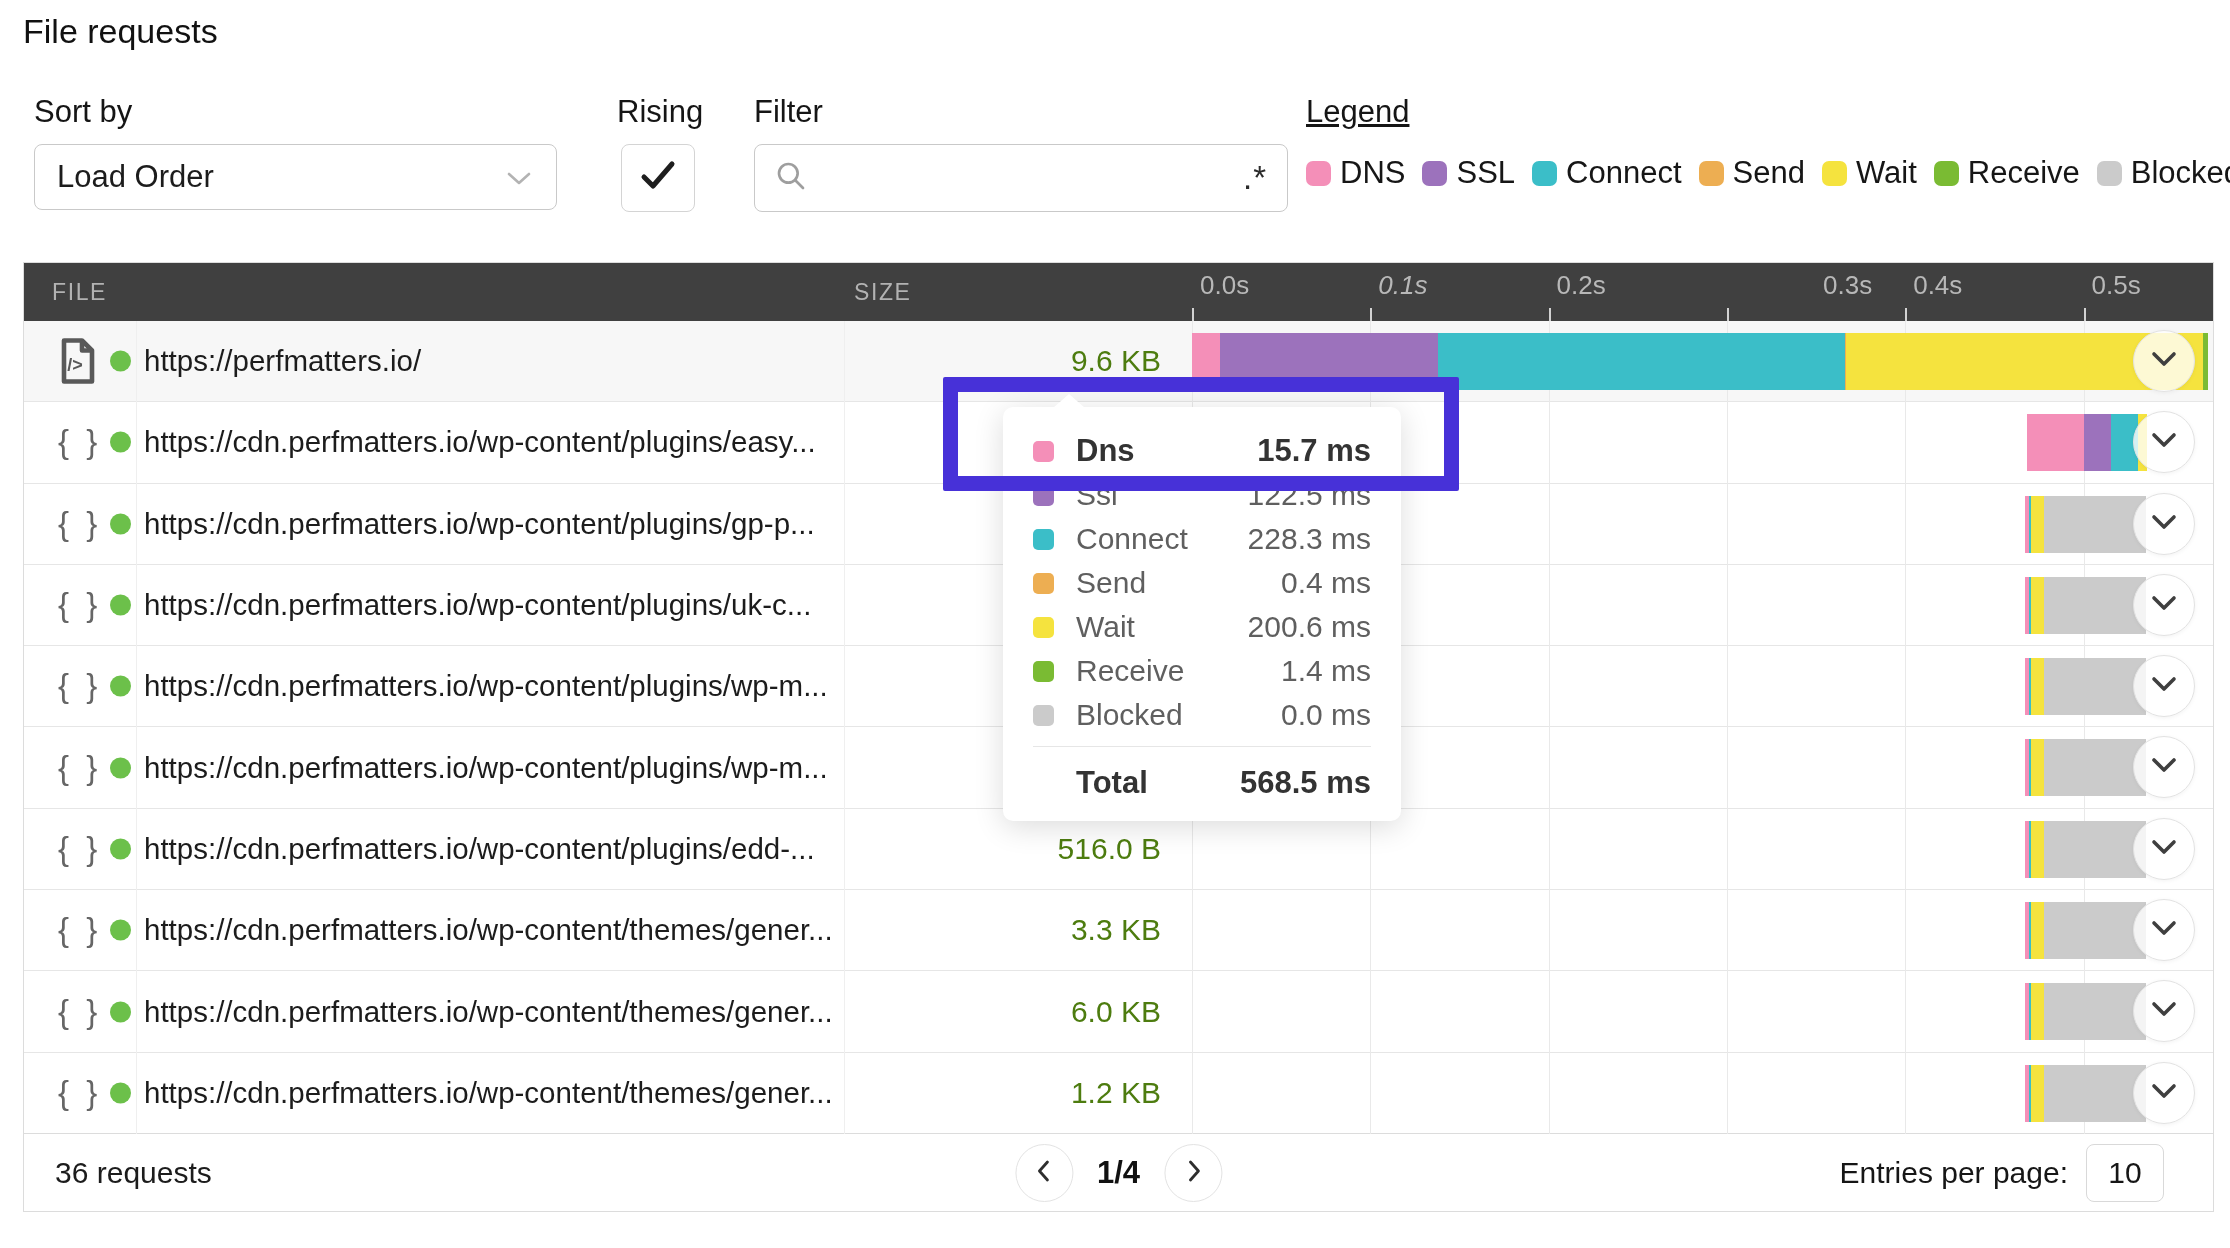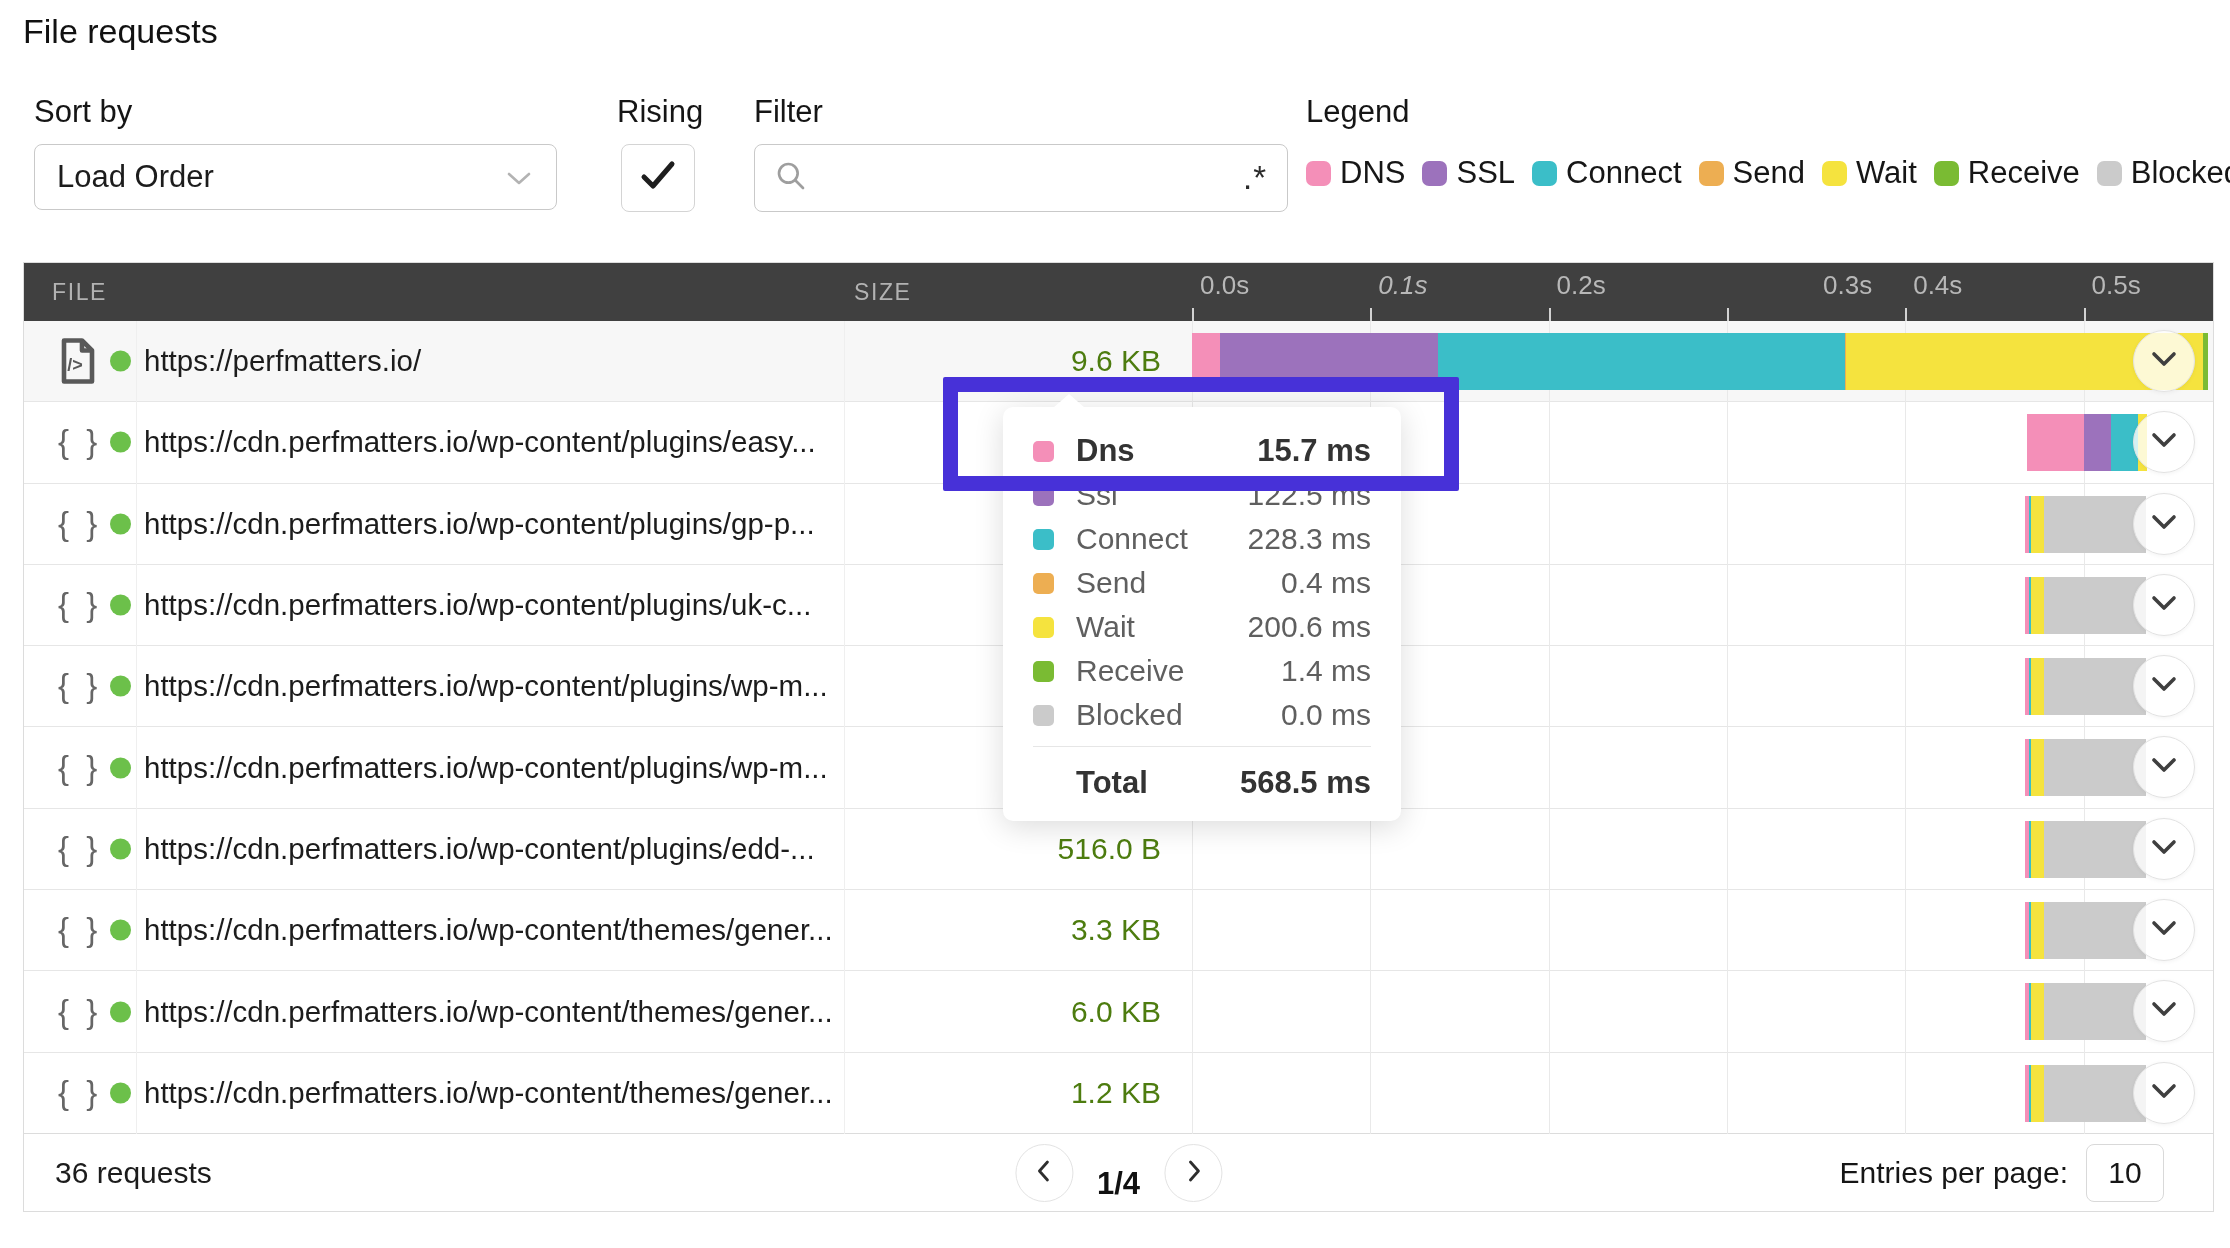--- a/index.html
+++ b/index.html
@@ -12,21 +12,21 @@
   #sort-select{left:34px;top:144px;width:523px;height:66px;border:1px solid #c9c9c9;border-radius:8px;box-sizing:border-box;
     display:flex;align-items:center;justify-content:space-between;padding:0 24px 0 22px;font-size:31px;cursor:pointer;background:#fff;}
   #rising-label{left:617px;top:94px;}
   #rising-checkbox{left:621px;top:144px;width:74px;height:68px;border:1px solid #d4d4d4;border-radius:8px;box-sizing:border-box;
     display:flex;align-items:center;justify-content:center;cursor:pointer;background:#fff;}
   #filter-label{left:754px;top:94px;}
   #filter-box{left:754px;top:144px;width:534px;height:68px;border:1px solid #c9c9c9;border-radius:8px;box-sizing:border-box;
     display:flex;align-items:center;padding:0 20px;gap:14px;background:#fff;}
   #filter-box input{flex:1;border:none;outline:none;font-size:30px;background:transparent;font-family:"Liberation Sans",sans-serif;min-width:0;}
   .regex{color:#2b2b2b;font-size:33px;letter-spacing:1px;}
-  #legend-label{left:1306px;top:94px;}
+  #legend-label{left:1306px;top:94px;text-decoration:underline;}
   #legend{left:1306px;top:150px;height:46px;display:flex;align-items:center;gap:17px;}
   .legend-item{display:flex;align-items:center;gap:9px;font-size:31px;color:#161616;}
   .legend-swatch{width:25px;height:25px;border-radius:7px;flex:0 0 auto;}
   
   #table{left:23px;top:262px;width:2191px;height:950px;border:1px solid #dcdcdc;box-sizing:border-box;background:#fff;}
   #thead{position:absolute;left:0;top:0;right:0;height:58px;background:#404040;border-bottom:1px solid #dcdcdc;}
   .th{position:absolute;top:50%;transform:translateY(-50%);font-size:23px;letter-spacing:1.6px;color:#b2b2b2;font-weight:500;}
   .th-file{left:28px;} .th-size{left:830px;}
   .tick-label{position:absolute;top:7px;font-size:26px;color:#b8b8b8;}
   .tick-mark{position:absolute;bottom:0;width:2px;height:13px;background:#d2d2d2;}
@@ -39,21 +39,21 @@
   .braces{font-size:33px;color:#666;letter-spacing:4px;font-weight:400;}
   .status-dot{position:absolute;left:86px;top:50%;transform:translateY(-50%);width:21px;height:21px;border-radius:50%;z-index:6;}
   .url{position:absolute;left:120px;top:50%;transform:translateY(-50%);font-size:29.5px;color:#1c1c1c;white-space:nowrap;z-index:6;}
   .size-val{position:absolute;right:1052px;top:50%;transform:translateY(-50%);font-size:30px;color:#4d7c0f;z-index:6;}
   .bar{position:absolute;left:1168px;top:12px;height:57px;z-index:5;}
   .seg{position:absolute;top:0;height:100%;}
   .expand-btn{position:absolute;left:2109px;top:9px;width:62px;height:62px;border-radius:50%;background:rgba(255,255,255,0.78);
     border:1px solid #e2e2e2;z-index:7;display:flex;align-items:center;justify-content:center;cursor:pointer;box-shadow:0 1px 4px rgba(0,0,0,0.05);}
   #tfoot{position:absolute;left:0;right:0;bottom:0;height:77px;border-top:1px solid #dcdcdc;background:#fff;}
   #requests-count{position:absolute;left:31px;top:50%;transform:translateY(-50%);font-size:30px;}
-  #pager{position:absolute;left:50%;top:50%;transform:translate(-50%,-50%);display:flex;align-items:flex-end;gap:24px;}
+  #pager{position:absolute;left:50%;top:50%;transform:translate(-50%,-50%);display:flex;align-items:center;gap:24px;}
   .pager-btn{width:58px;height:58px;border-radius:50%;border:1px solid #e3e3e3;background:#fff;display:flex;align-items:center;justify-content:center;cursor:pointer;padding:0;}
   #page-indicator{font-size:31px;font-weight:700;color:#111;}
   #entries{position:absolute;right:49px;top:50%;transform:translateY(-50%);display:flex;align-items:center;gap:18px;font-size:30px;color:#161616;}
   #entries-box{width:78px;height:58px;border:1px solid #d9d9d9;border-radius:8px;box-sizing:border-box;display:flex;align-items:center;justify-content:center;font-size:30px;cursor:pointer;}
   
   #tooltip{left:1003px;top:407px;width:398px;box-sizing:border-box;background:#fff;border-radius:10px;z-index:40;
     box-shadow:0 6px 30px rgba(0,0,0,0.14);padding:22px 30px 16px 30px;}
   .tt-arrow{position:absolute;top:-13px;left:50px;width:0;height:0;border-left:16px solid transparent;border-right:16px solid transparent;border-bottom:14px solid #fff;}
   .tt-row{display:flex;align-items:center;height:44px;font-size:30px;color:#5f5f5f;}
   .tt-swatch{width:21px;height:21px;border-radius:5px;margin-right:22px;flex:0 0 auto;}

